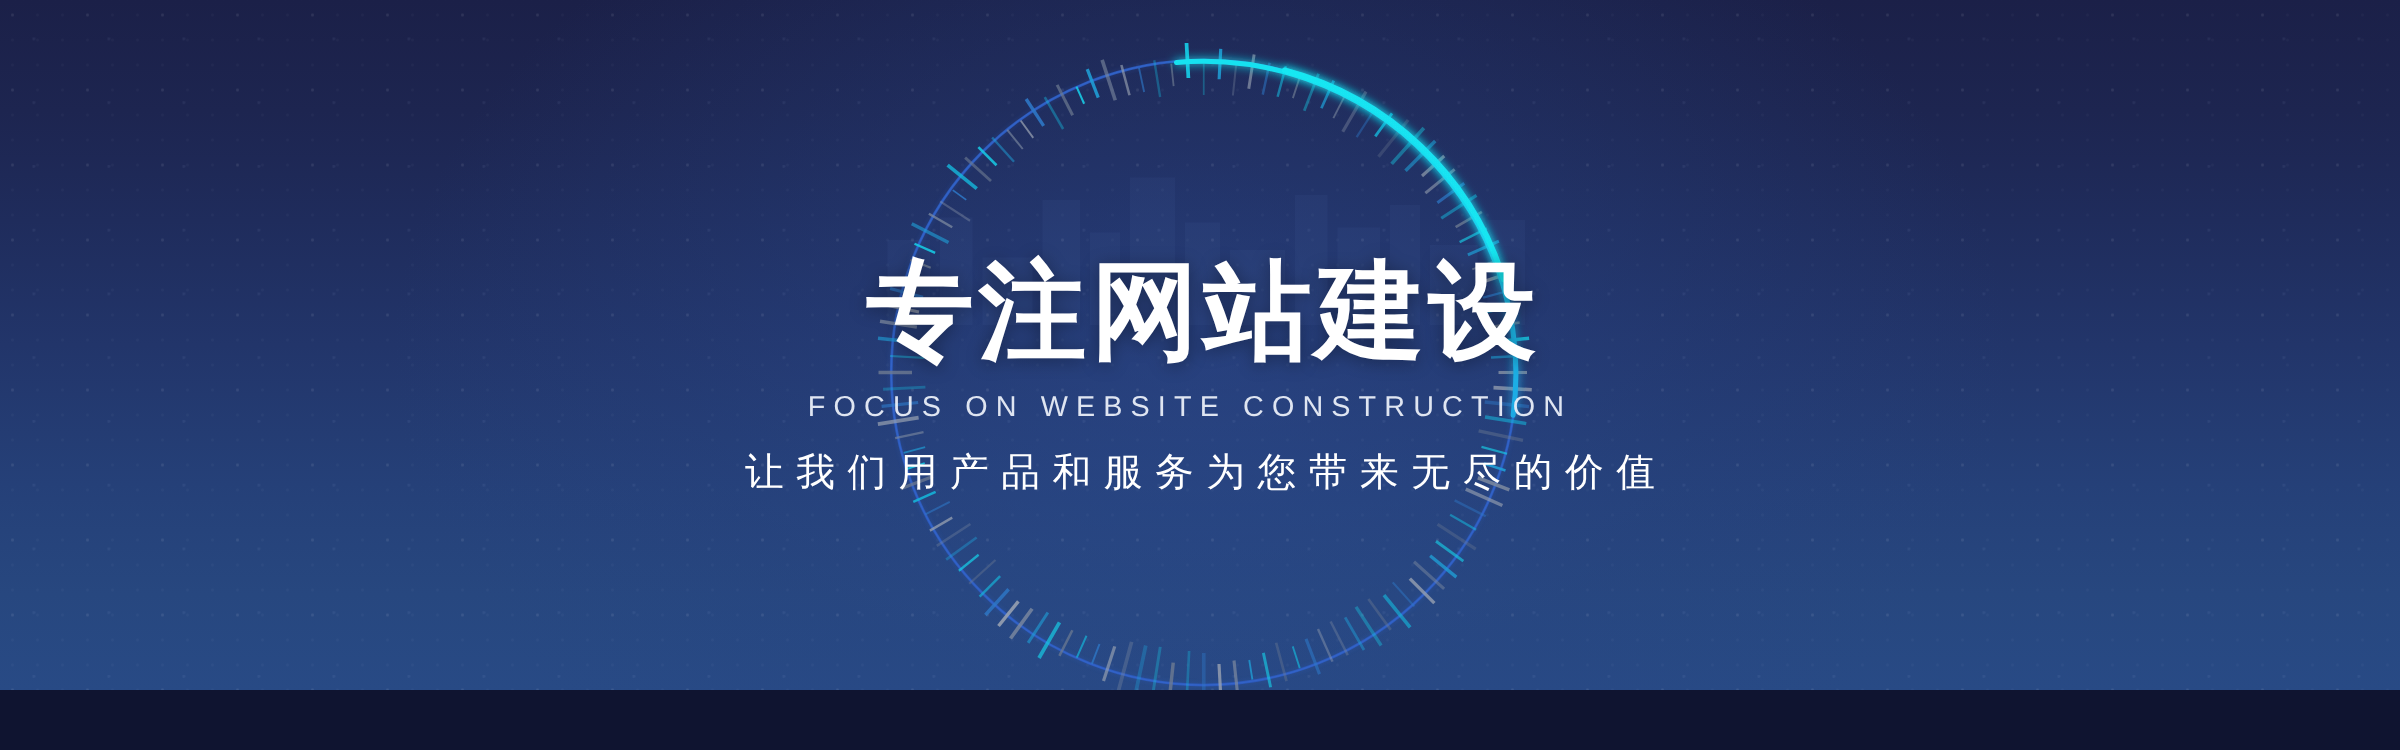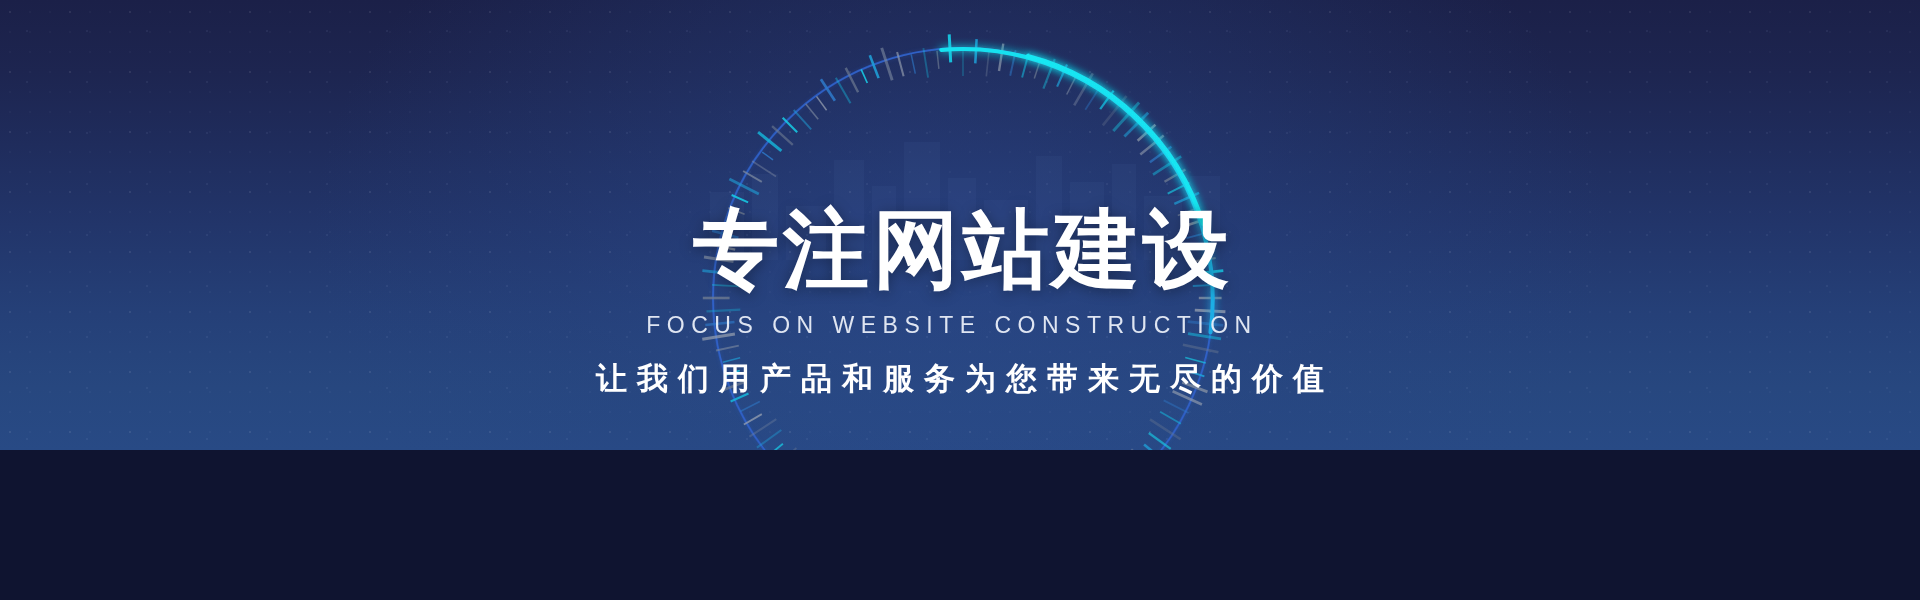--- a/index.html
+++ b/index.html
@@ -5,21 +5,21 @@
   html, body {
     margin: 0;
     padding: 0;
     background: #0f1430;
   }
   * { box-sizing: border-box; }
 
   .banner {
     position: relative;
     width: 1920px;
-    height: 450px;
+    height: 552px;
     overflow: hidden;
     font-family: "Liberation Sans", "DejaVu Sans", sans-serif;
     
     background:
       radial-gradient(ellipse 900px 620px at 50% 52%,
         rgba(46,78,150,0.42) 0%,
         rgba(40,68,132,0.22) 45%,
         rgba(30,48,100,0.0) 72%),
       linear-gradient(180deg,
         #1b2048 0%,
@@ -108,21 +108,21 @@
     letter-spacing: 6.5px;
     line-height: 1;
     white-space: nowrap;
     opacity: .95;
   }
 
   .tagline {
     margin: 26px 0 0 0;
     color: #ffffff;
     font-size: 31px;
-    font-weight: 700;
+    font-weight: 400;
     letter-spacing: 10px;
     line-height: 1;
     white-space: nowrap;
     padding-left: 10px;
     font-family: "DejaVu Sans", "Liberation Sans", sans-serif;
   }
 </style>
 </head>
 <body>
 

